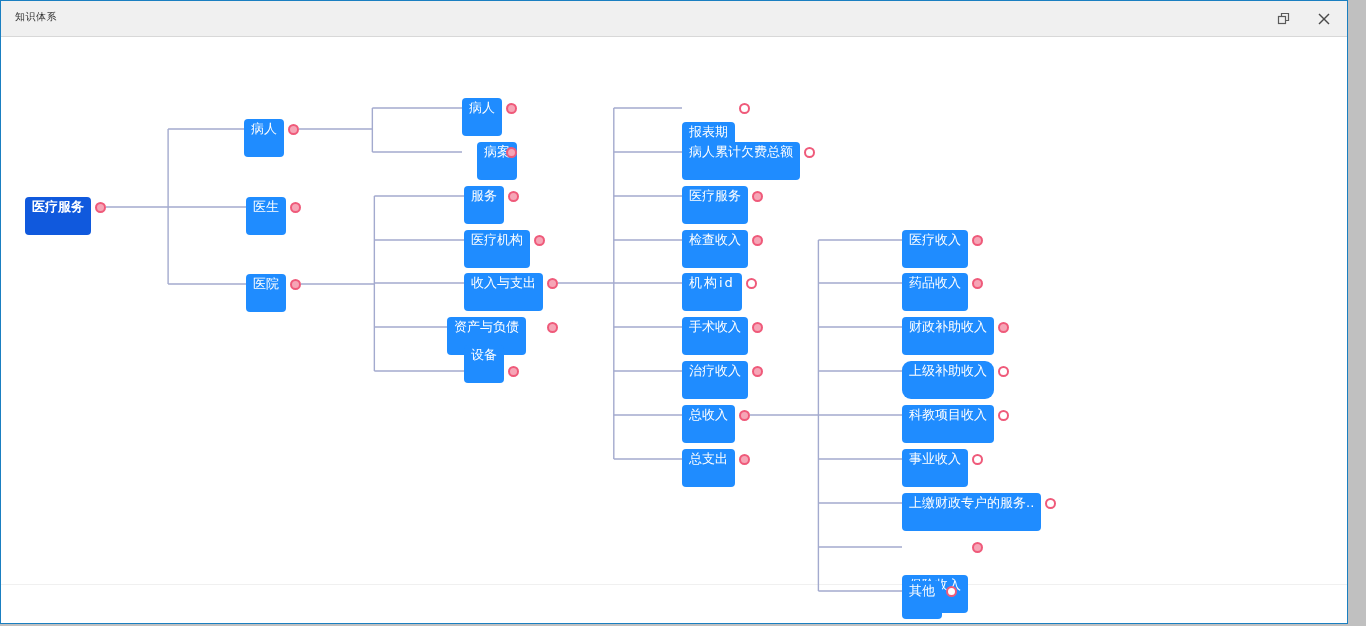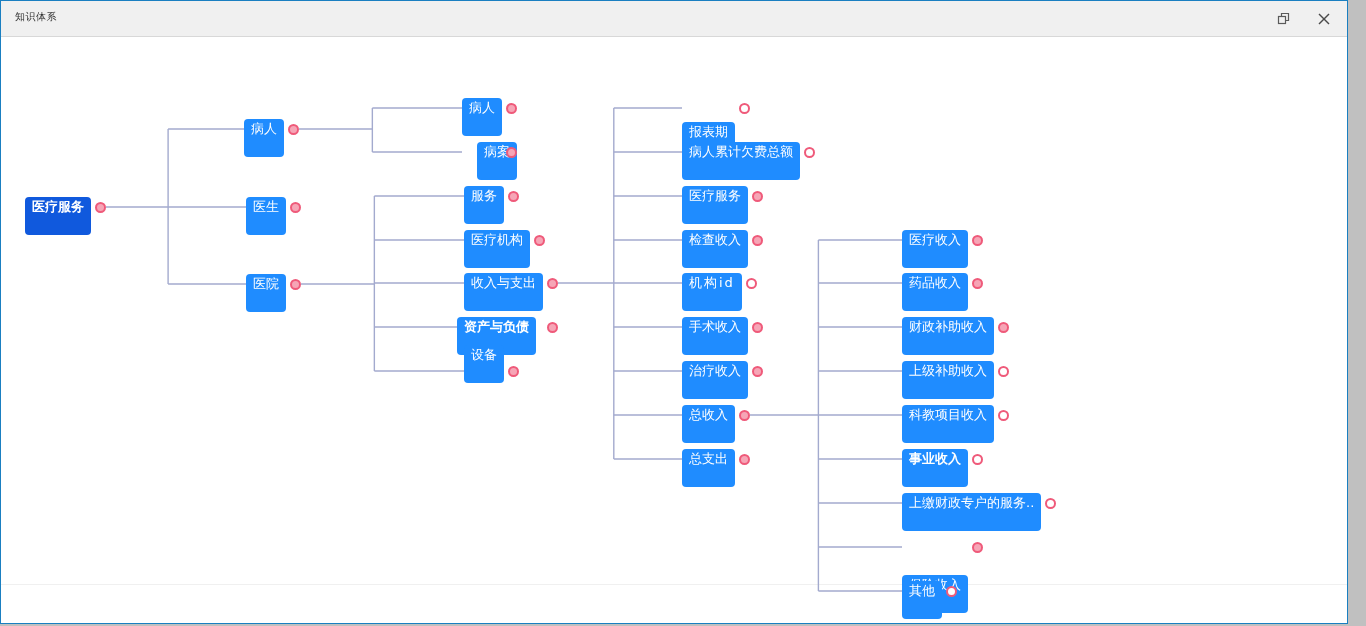--- a/index.html
+++ b/index.html
@@ -171,21 +171,21 @@
         <div class="node" style="left: 461px; top: 60px;">病人</div>
         <div class="dot" style="left: 505px; top: 64.5px;"></div>
         <div class="node" style="left: 461px; top: 104px; margin-left: 15px;">病案</div>
         <div class="dot" style="left: 505px; top: 108.5px;"></div>
         <div class="node" style="left: 463px; top: 148px;">服务</div>
         <div class="dot" style="left: 507px; top: 152.5px;"></div>
         <div class="node" style="left: 463px; top: 192px;">医疗机构</div>
         <div class="dot" style="left: 533px; top: 196.5px;"></div>
         <div class="node" style="left: 463px; top: 235px; text-align: center;">收入与支出</div>
         <div class="dot" style="left: 546px; top: 239.5px;"></div>
-        <div class="node" style="left: 456px; top: 279px; font-weight: bold;">资产与负债</div>
+        <div class="node" style="left: 446px; top: 279px;">资产与负债</div>
         <div class="dot" style="left: 546px; top: 283.5px;"></div>
         <div class="node" style="left: 463px; top: 307px;">设备</div>
         <div class="dot" style="left: 507px; top: 327.5px;"></div>
         <div class="node" style="left: 681px; top: 60px; margin-top: 24px;">报表期</div>
         <div class="dot hollow" style="left: 738px; top: 64.5px;"></div>
         <div class="node" style="left: 681px; top: 104px;">病人累计欠费总额</div>
         <div class="dot hollow" style="left: 803px; top: 108.5px;"></div>
         <div class="node" style="left: 681px; top: 148px;">医疗服务</div>
         <div class="dot" style="left: 751px; top: 152.5px;"></div>
         <div class="node" style="left: 681px; top: 192px; text-align: center;">检查收入</div>
@@ -199,25 +199,25 @@
         <div class="node" style="left: 681px; top: 367px; text-align: center;">总收入</div>
         <div class="dot" style="left: 738px; top: 371.5px;"></div>
         <div class="node" style="left: 681px; top: 411px;">总支出</div>
         <div class="dot" style="left: 738px; top: 415.5px;"></div>
         <div class="node" style="left: 901px; top: 192px; text-align: center;">医疗收入</div>
         <div class="dot" style="left: 971px; top: 196.5px;"></div>
         <div class="node" style="left: 901px; top: 235px;">药品收入</div>
         <div class="dot" style="left: 971px; top: 239.5px;"></div>
         <div class="node" style="left: 901px; top: 279px;">财政补助收入</div>
         <div class="dot" style="left: 997px; top: 283.5px;"></div>
-        <div class="node" style="left: 901px; top: 323px;">上级补助收入</div>
+        <div class="node" style="left: 901px; top: 323px; border-radius: 9px;">上级补助收入</div>
         <div class="dot hollow" style="left: 997px; top: 327.5px;"></div>
         <div class="node" style="left: 901px; top: 367px;">科教项目收入</div>
         <div class="dot hollow" style="left: 997px; top: 371.5px;"></div>
-        <div class="node" style="left: 901px; top: 411px; font-weight: bold;">事业收入</div>
+        <div class="node" style="left: 901px; top: 411px;">事业收入</div>
         <div class="dot hollow" style="left: 971px; top: 415.5px;"></div>
         <div class="node" style="left: 901px; top: 455px;">上缴财政专户的服务..</div>
         <div class="dot hollow" style="left: 1044px; top: 459.5px;"></div>
         <div class="node" style="left: 901px; top: 499px; margin-top: 38px;">保险收入</div>
         <div class="dot" style="left: 971px; top: 503.5px;"></div>
         <div class="node" style="left: 901px; top: 543px;">其他</div>
         <div class="dot hollow" style="left: 945px; top: 547.5px;"></div>
       </div>
   </div>
 

